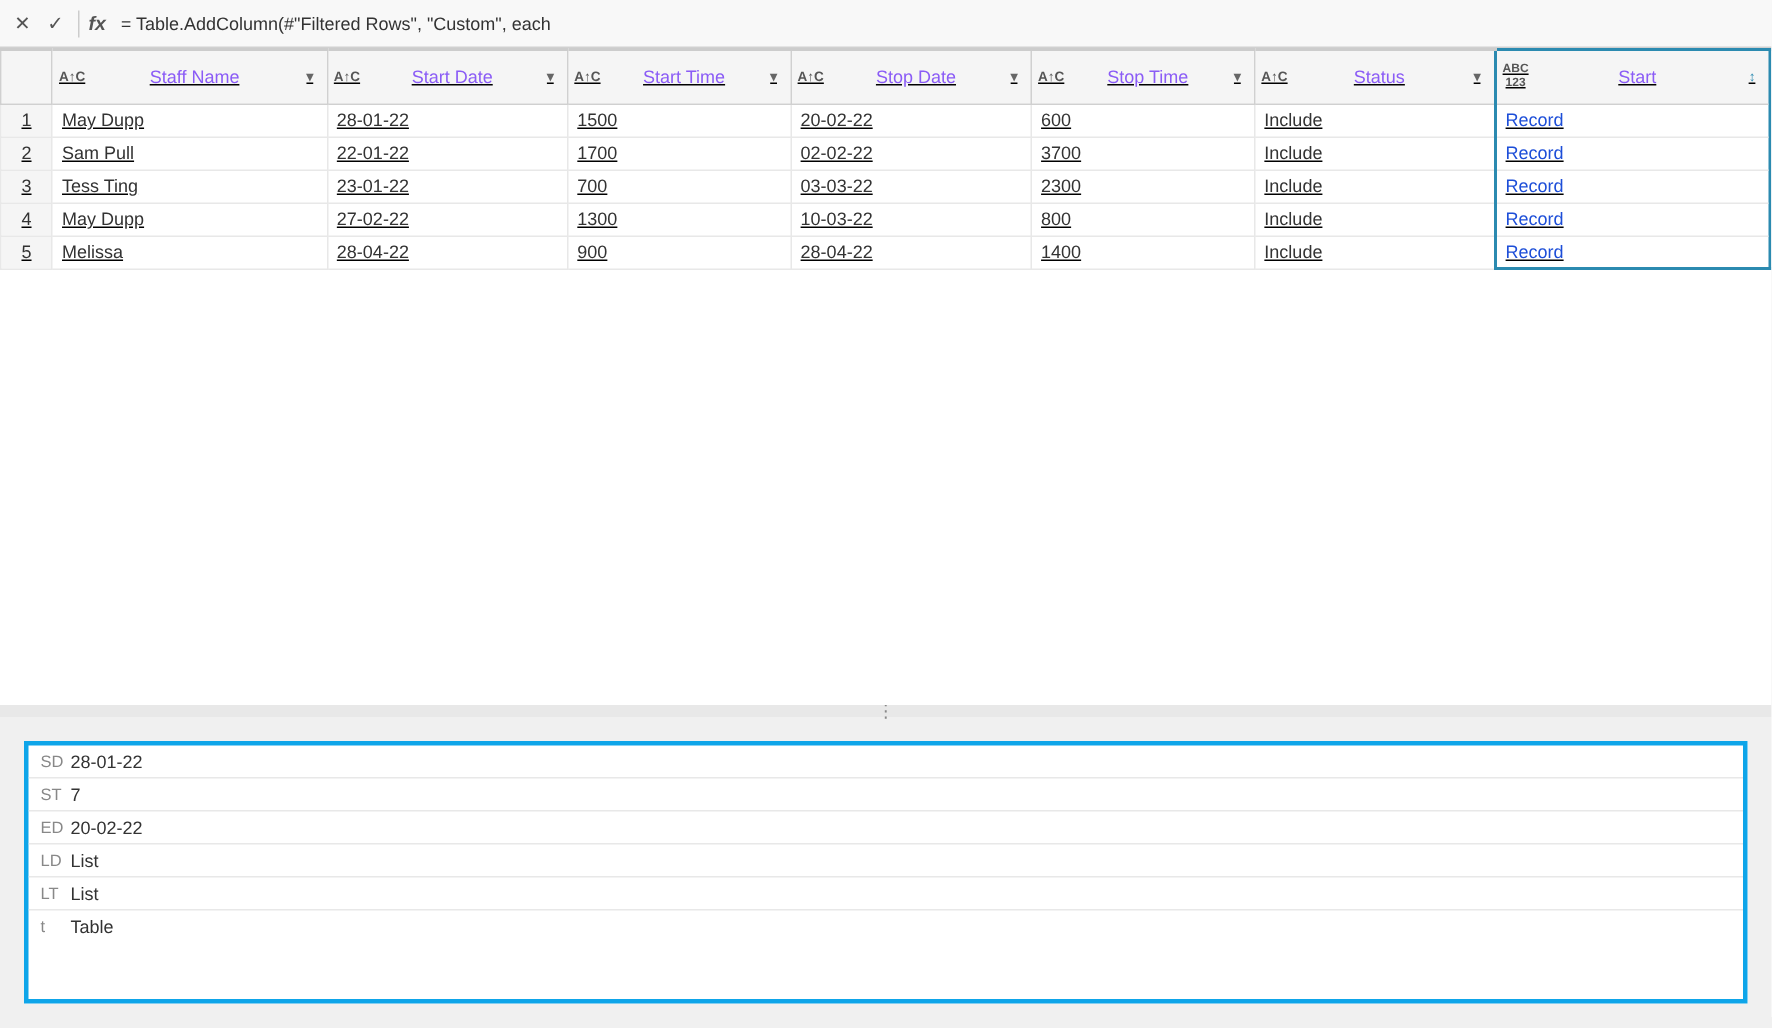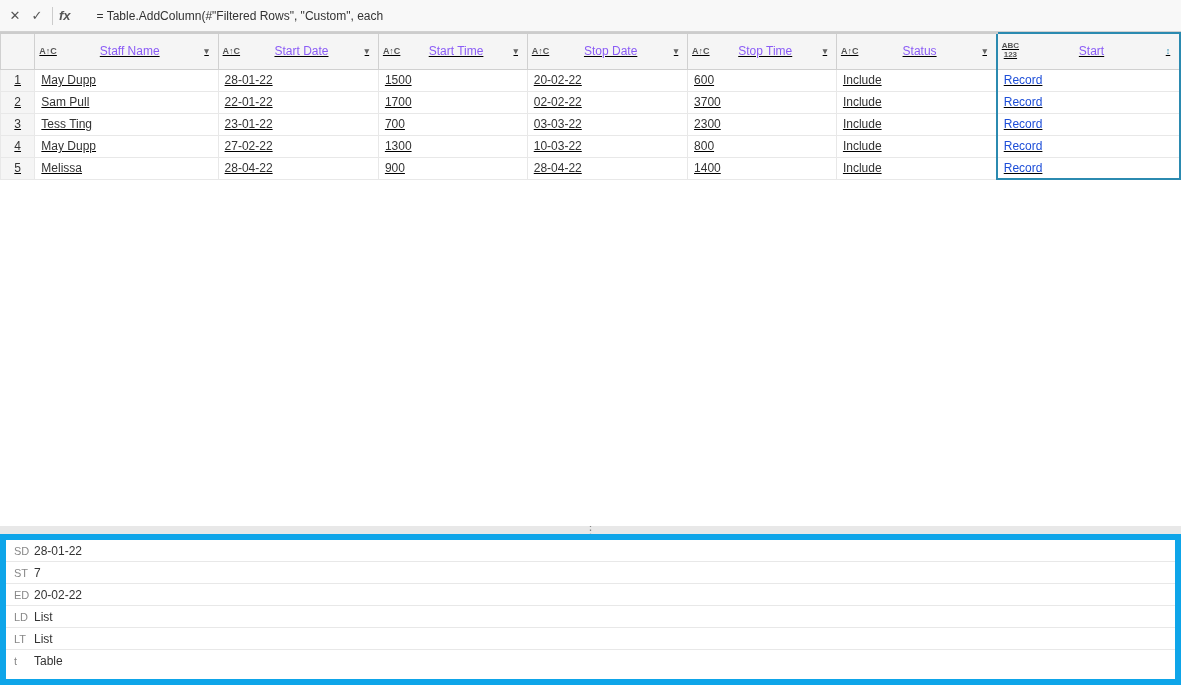--- a/index.html
+++ b/index.html
@@ -43,21 +43,21 @@
       width: 1px;
       height: 18px;
       background: #ccc;
       margin: 0 2px;
     }
     .formula-fx {
       font-style: italic;
       font-weight: bold;
       color: #555;
       font-size: 13px;
-      margin-right: 20px;
+      margin-right: 4px;
     }
     .formula-input {
       flex: 1;
       background: transparent;
       border: none;
       outline: none;
       font-family: 'Segoe UI', sans-serif;
       font-size: 12px;
       color: #333;
     }
@@ -177,24 +177,24 @@
     }
 
     .last-custom-cell {
       border-bottom: 2px solid #2b8ab0 !important;
       border-left: 2px solid #2b8ab0 !important;
       border-right: 2px solid #2b8ab0 !important;
     }
 
     
     .preview-panel {
-      border: 6px solid #0ea5e9;
+      border: 3px solid #0ea5e9;
       background: white;
-      margin: 0;
-      height: 151px;
+      margin: 16px;
+      height: 175px;
       overflow: hidden;
     }
 
     .preview-row {
       display: flex;
       align-items: center;
       border-bottom: 1px solid #e8e8e8;
       padding: 2px 8px;
       height: 22px;
     }

